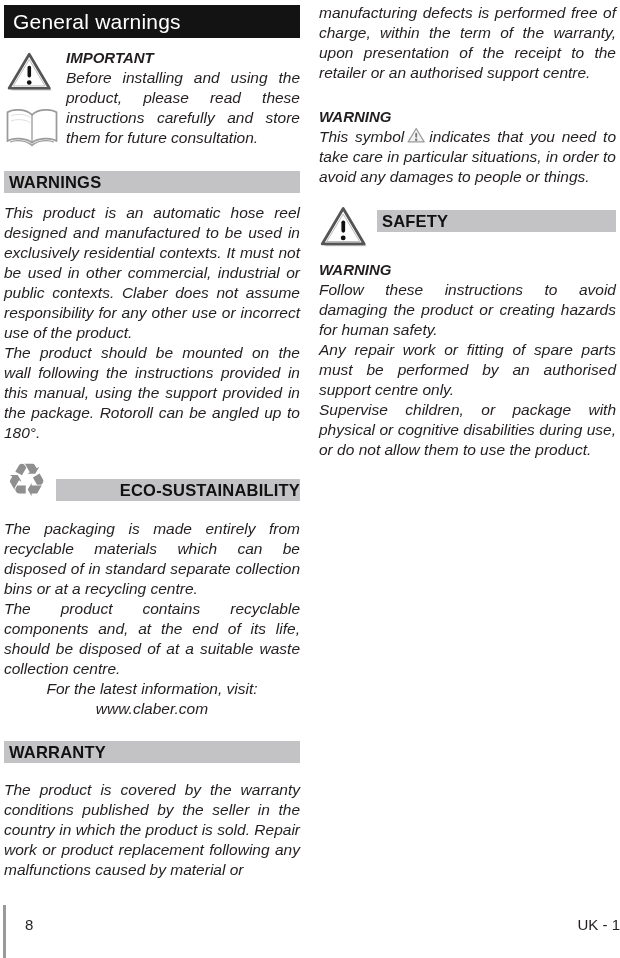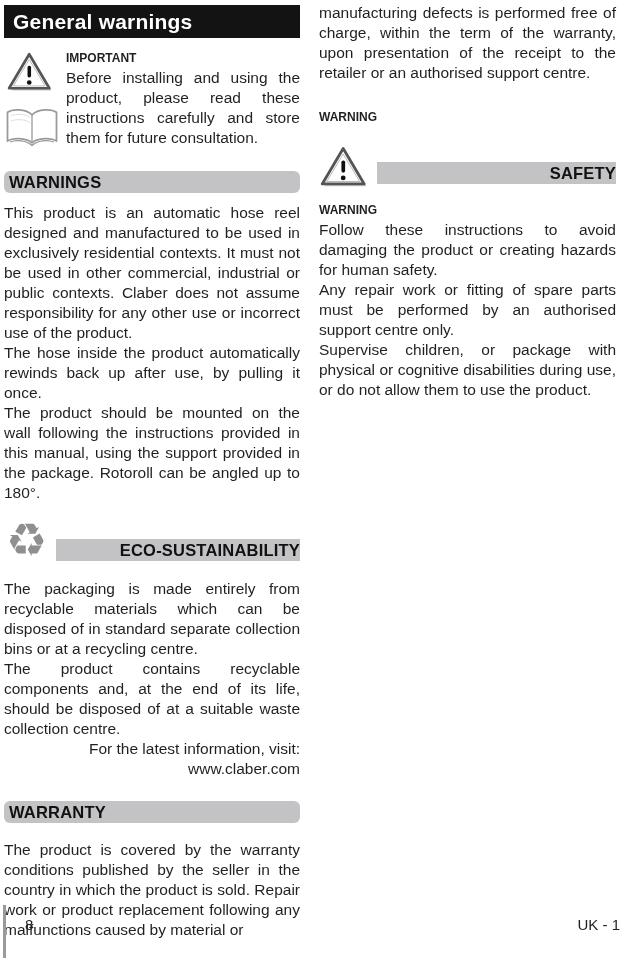--- a/index.html
+++ b/index.html
@@ -10,49 +10,49 @@
     color:#231f20;
     -webkit-font-smoothing:antialiased;
   }
   .col{position:absolute;top:0;}
   .col-left{left:4px;width:296px;}
   .col-right{left:319px;width:297px;}
 
   .title-bar{
     margin-top:5px;height:33px;line-height:33px;
     background:#131313;color:#ffffff;
-    font-size:21px;font-weight:bold;
+    font-size:21px;font-weight:normal;
     padding-left:9px;letter-spacing:0.2px;
   }
   .section-bar{
     background:#c3c3c5;color:#111111;
     height:22px;line-height:22px;
     font-size:16.5px;font-weight:bold;
     padding-left:5px;letter-spacing:0.2px;
   }
-  p{margin:0;font-size:15.5px;line-height:20px;text-align:justify;}
-  p.last-left{text-align:right;}
-  .bold-head{font-size:12px;font-weight:bold;line-height:20px;text-align:left;margin:0;}
+  p{margin:0;font-size:15.5px;line-height:20px;text-align:justify;font-style:italic;}
+  p.last-left{text-align:center;}
+  .bold-head{font-size:15px;font-weight:bold;line-height:20px;text-align:left;margin:0;}
 
   .important-block{display:flex;margin-top:10px;}
   .important-icons{width:62px;flex:none;display:flex;flex-direction:column;align-items:flex-start;}
   .important-icons .tri{margin:2px 0 12px 2px;}
   .important-text{flex:1;}
 
   .warnings-body{margin-top:10px;}
 
   .eco-header{display:flex;align-items:flex-end;margin-top:15px;}
   .eco-header .recycle{flex:none;width:50px;font-size:46px;line-height:44px;color:#8f8f8f;margin-left:2px;}
   .eco-header .section-bar{flex:1;margin-bottom:1px;text-align:right;}
 
   .safety-header{display:flex;align-items:flex-end;margin-top:17px;}
   .safety-header .tri{flex:none;margin-right:8px;}
-  .safety-header .section-bar{flex:1;margin-bottom:6px;text-align:right;}
+  .safety-header .section-bar{flex:1;margin-bottom:18px;}
 
-  .mt3{margin-top:17px;} .mt10{margin-top:10px;} .mt22{margin-top:22px;border-radius:6px;} .mt24{margin-top:24px;}
+  .mt3{margin-top:17px;} .mt10{margin-top:10px;} .mt22{margin-top:22px;} .mt24{margin-top:24px;}
 
   .inline-tri{display:inline-block;vertical-align:-2px;margin:0 3px;}
 
   .footer-rule{position:absolute;left:3px;top:905px;width:3px;height:53px;background:#9a9a9a;}
   .footer-page-number{position:absolute;left:25px;top:916px;font-size:15px;}
   .footer-code{position:absolute;left:0;right:0;top:916px;text-align:right;font-size:15px;}
 </style>
 </head>
 <body>
 
@@ -86,21 +86,20 @@
     </div>
     <div class="important-text">
       <p class="bold-head">IMPORTANT</p>
       <p>Before installing and using the product, please read these instructions carefully and store them for future consultation.</p>
     </div>
   </div>
 
   <div class="section-bar mt22" style="margin-top:21px">WARNINGS</div>
   <div class="warnings-body">
     <p>This product is an automatic hose reel designed and manufactured to be used in exclusively residential contexts. It must not be used in other commercial, industrial or public contexts. Claber does not assume responsibility for any other use or incorrect use of the product.</p>
-    <p>The hose inside the product automatically rewinds back up after use, by pulling it once.</p>
     <p>The product should be mounted on the wall following the instructions provided in this manual, using the support provided in the package. Rotoroll can be angled up to 180°.</p>
   </div>
 
   <div class="eco-header">
     <div class="recycle">♻</div>
     <div class="section-bar">ECO-SUSTAINABILITY</div>
   </div>
   <div class="mt3">
     <p>The packaging is made entirely from recyclable materials which can be disposed of in standard separate collection bins or at a recycling centre.</p>
     <p>The product contains recyclable components and, at the end of its life, should be disposed of at a suitable waste collection centre.</p>
@@ -111,20 +110,25 @@
   <div class="section-bar mt22">WARRANTY</div>
   <p class="mt3">The product is covered by the warranty conditions published by the seller in the country in which the product is sold. Repair work or product replacement following any malfunctions caused by material or</p>
 
 </div>
 
 <div class="col col-right">
 
   <p style="margin-top:3px">manufacturing defects is performed free of charge, within the term of the warranty, upon presentation of the receipt to the retailer or an authorised support centre.</p>
 
   <p class="bold-head mt24">WARNING</p>
+  <p><span>This symbol</span><svg class="inline-tri" width="19" height="17" viewBox="0 0 62 54">
+      <path d="M30 4 L56 48 L4 48 Z" fill="#f2f2f2" stroke="#9a9a9a" stroke-width="4" stroke-linejoin="round"></path>
+      <rect x="27" y="18" width="6" height="16" rx="3" fill="#777777"></rect>
+      <circle cx="30" cy="41" r="4" fill="#777777"></circle>
+    </svg><span>indicates that you need to take care in particular situations, in order to avoid any damages to people or things.</span></p>
 
   <div class="safety-header">
     <svg class="tri" width="50" height="46" viewBox="0 0 62 54">
         <use href="#warn-tri"></use>
       </svg>
     <div class="section-bar">SAFETY</div>
   </div>
 
   <p class="bold-head mt10">WARNING</p>
   <div>

